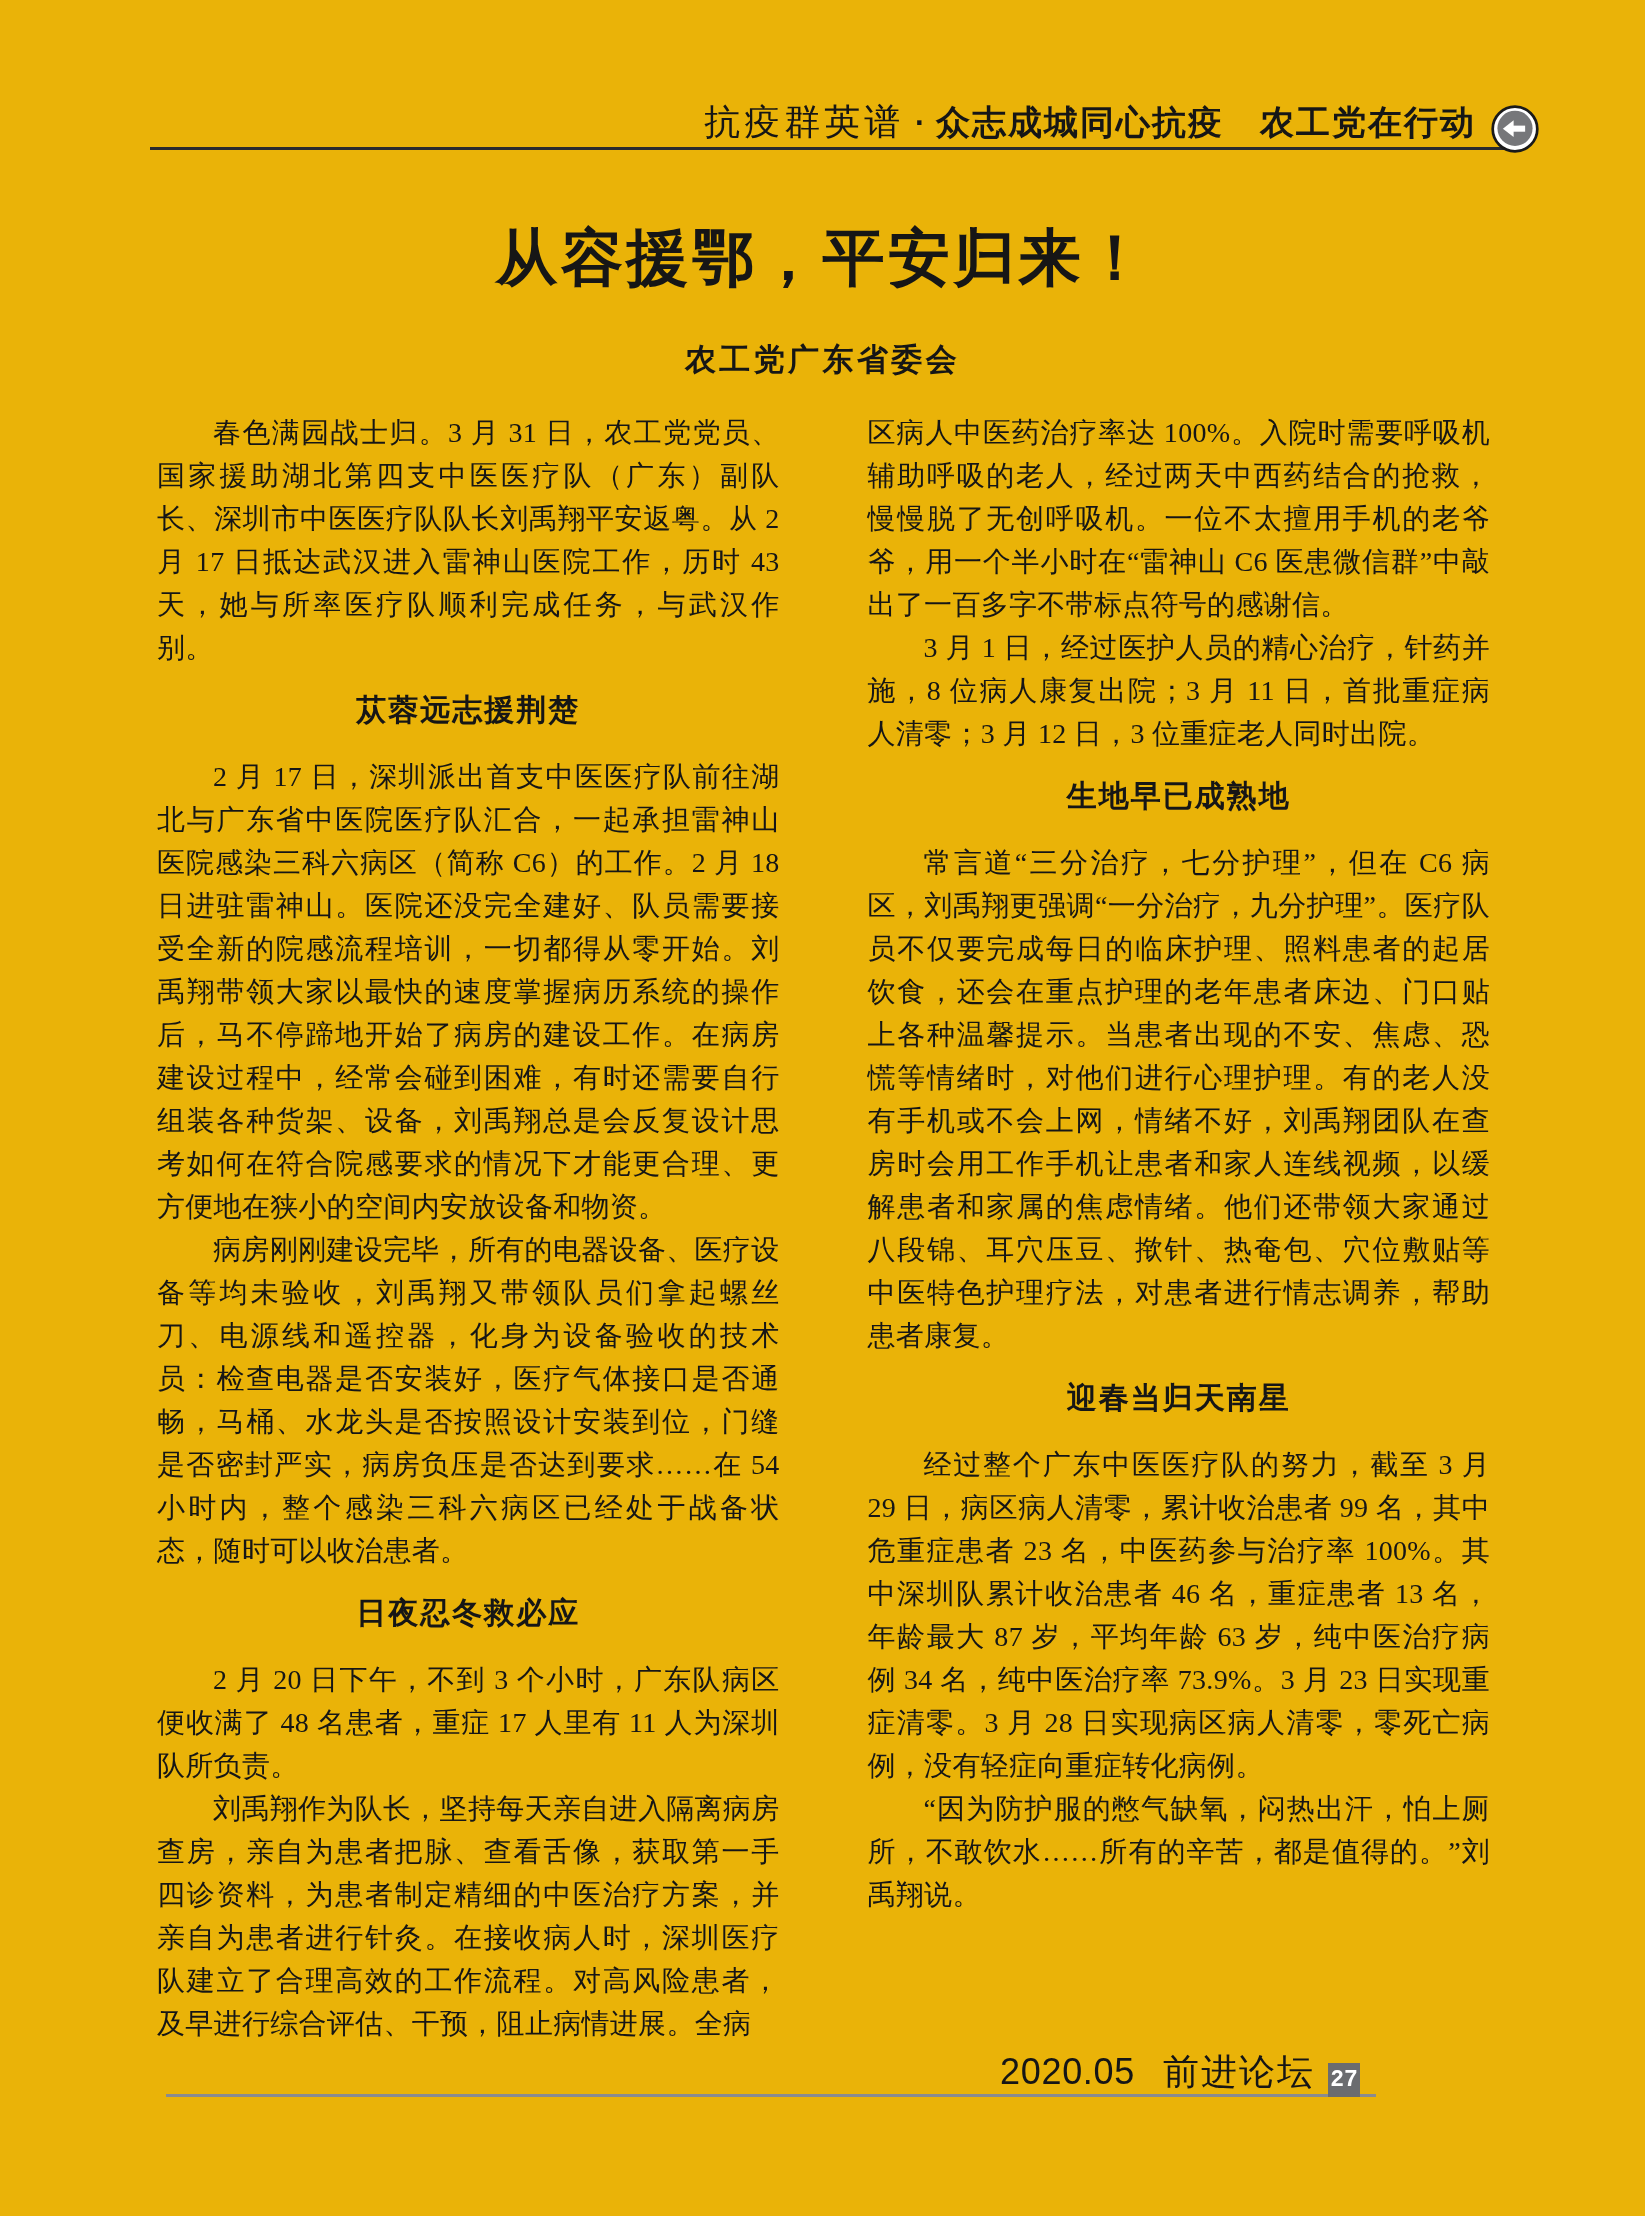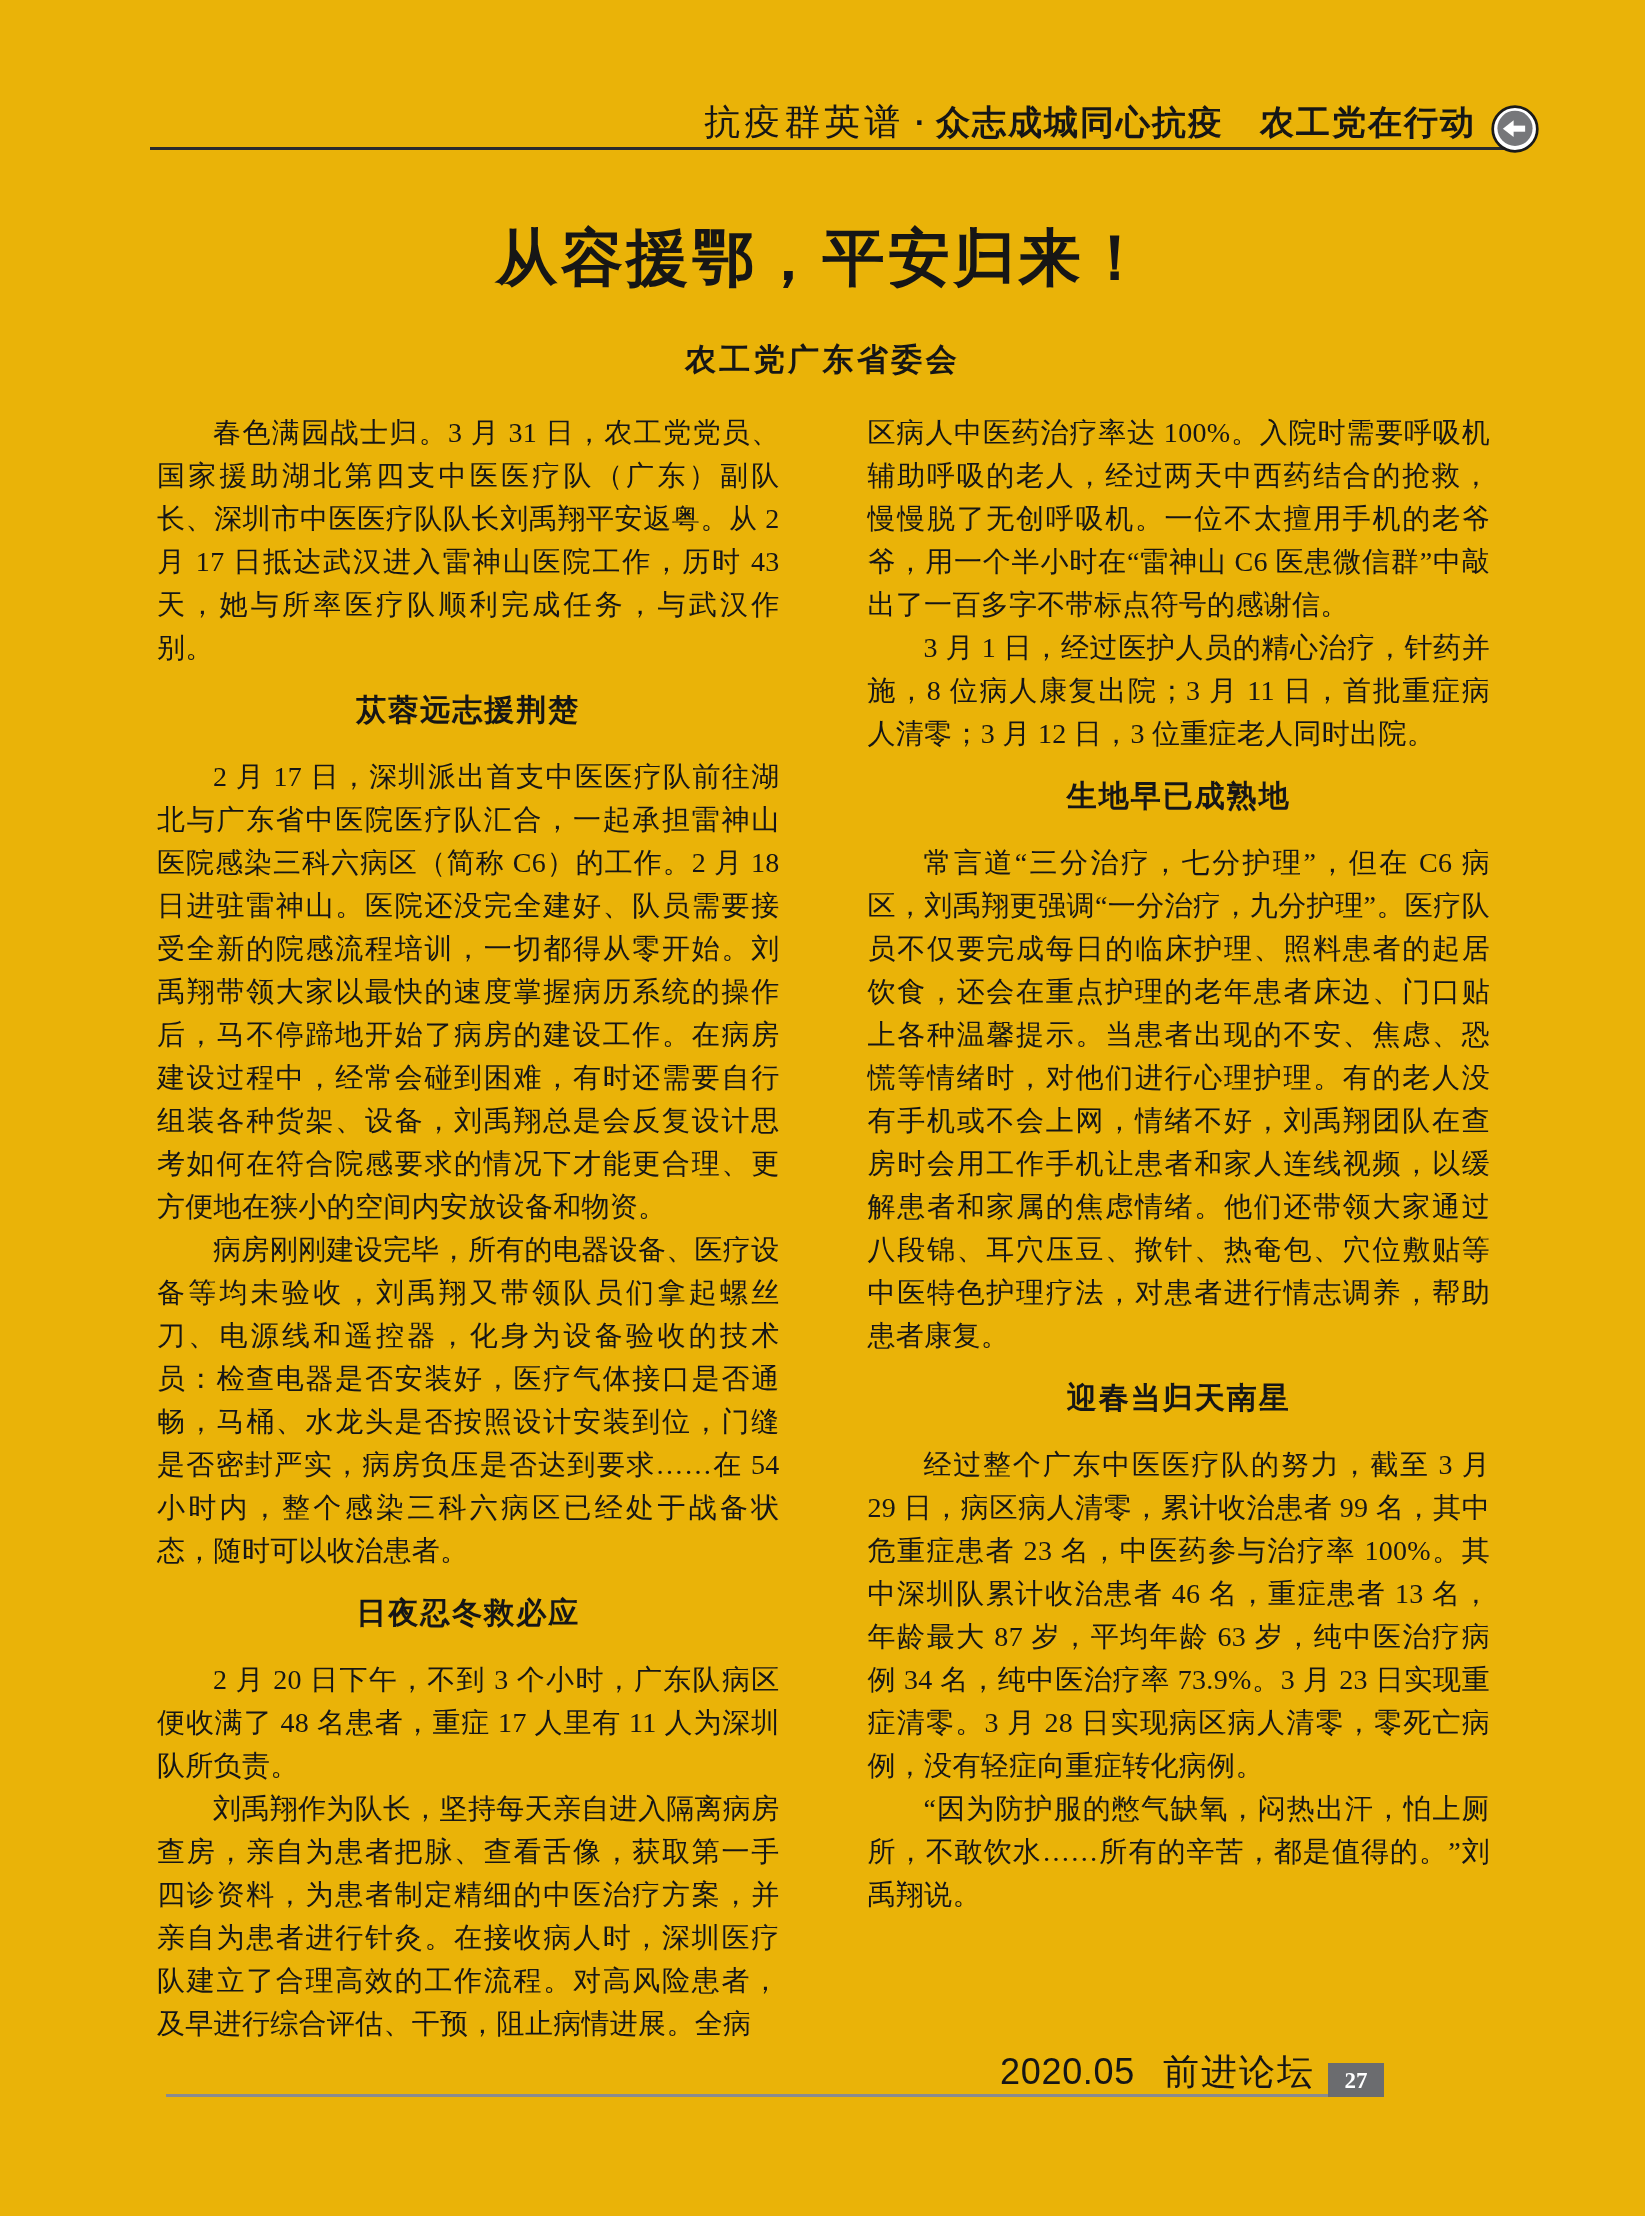--- a/index.html
+++ b/index.html
@@ -87,23 +87,23 @@
     width:1210px;height:2.7px;background:#8a8b8e;
   }
   .foot-text{
     position:absolute;right:330px;top:2053px;
     font-family:"Liberation Sans","DejaVu Sans",sans-serif;
     font-size:36px;line-height:38px;font-weight:400;letter-spacing:0.7px;
     white-space:nowrap;
   }
   .foot-journal{margin-left:28px;letter-spacing:2px;}
   .page-badge{
-    position:absolute;left:1328px;top:2063px;width:56px;height:34px;
+    position:absolute;left:1328px;top:2063px;width:32px;height:34px;
     background:#6b6c6f;color:#ffffff;
-    font-family:Liberation Serif, serif;
+    font-family:Liberation Mono, monospace;
     font-size:23px;font-weight:700;line-height:35px;text-align:center;
   }
 </style>
 </head>
 <body>
 
 <div class="page">
 
   <div class="head-line">
     <span class="eyebrow">抗疫群英谱</span>

